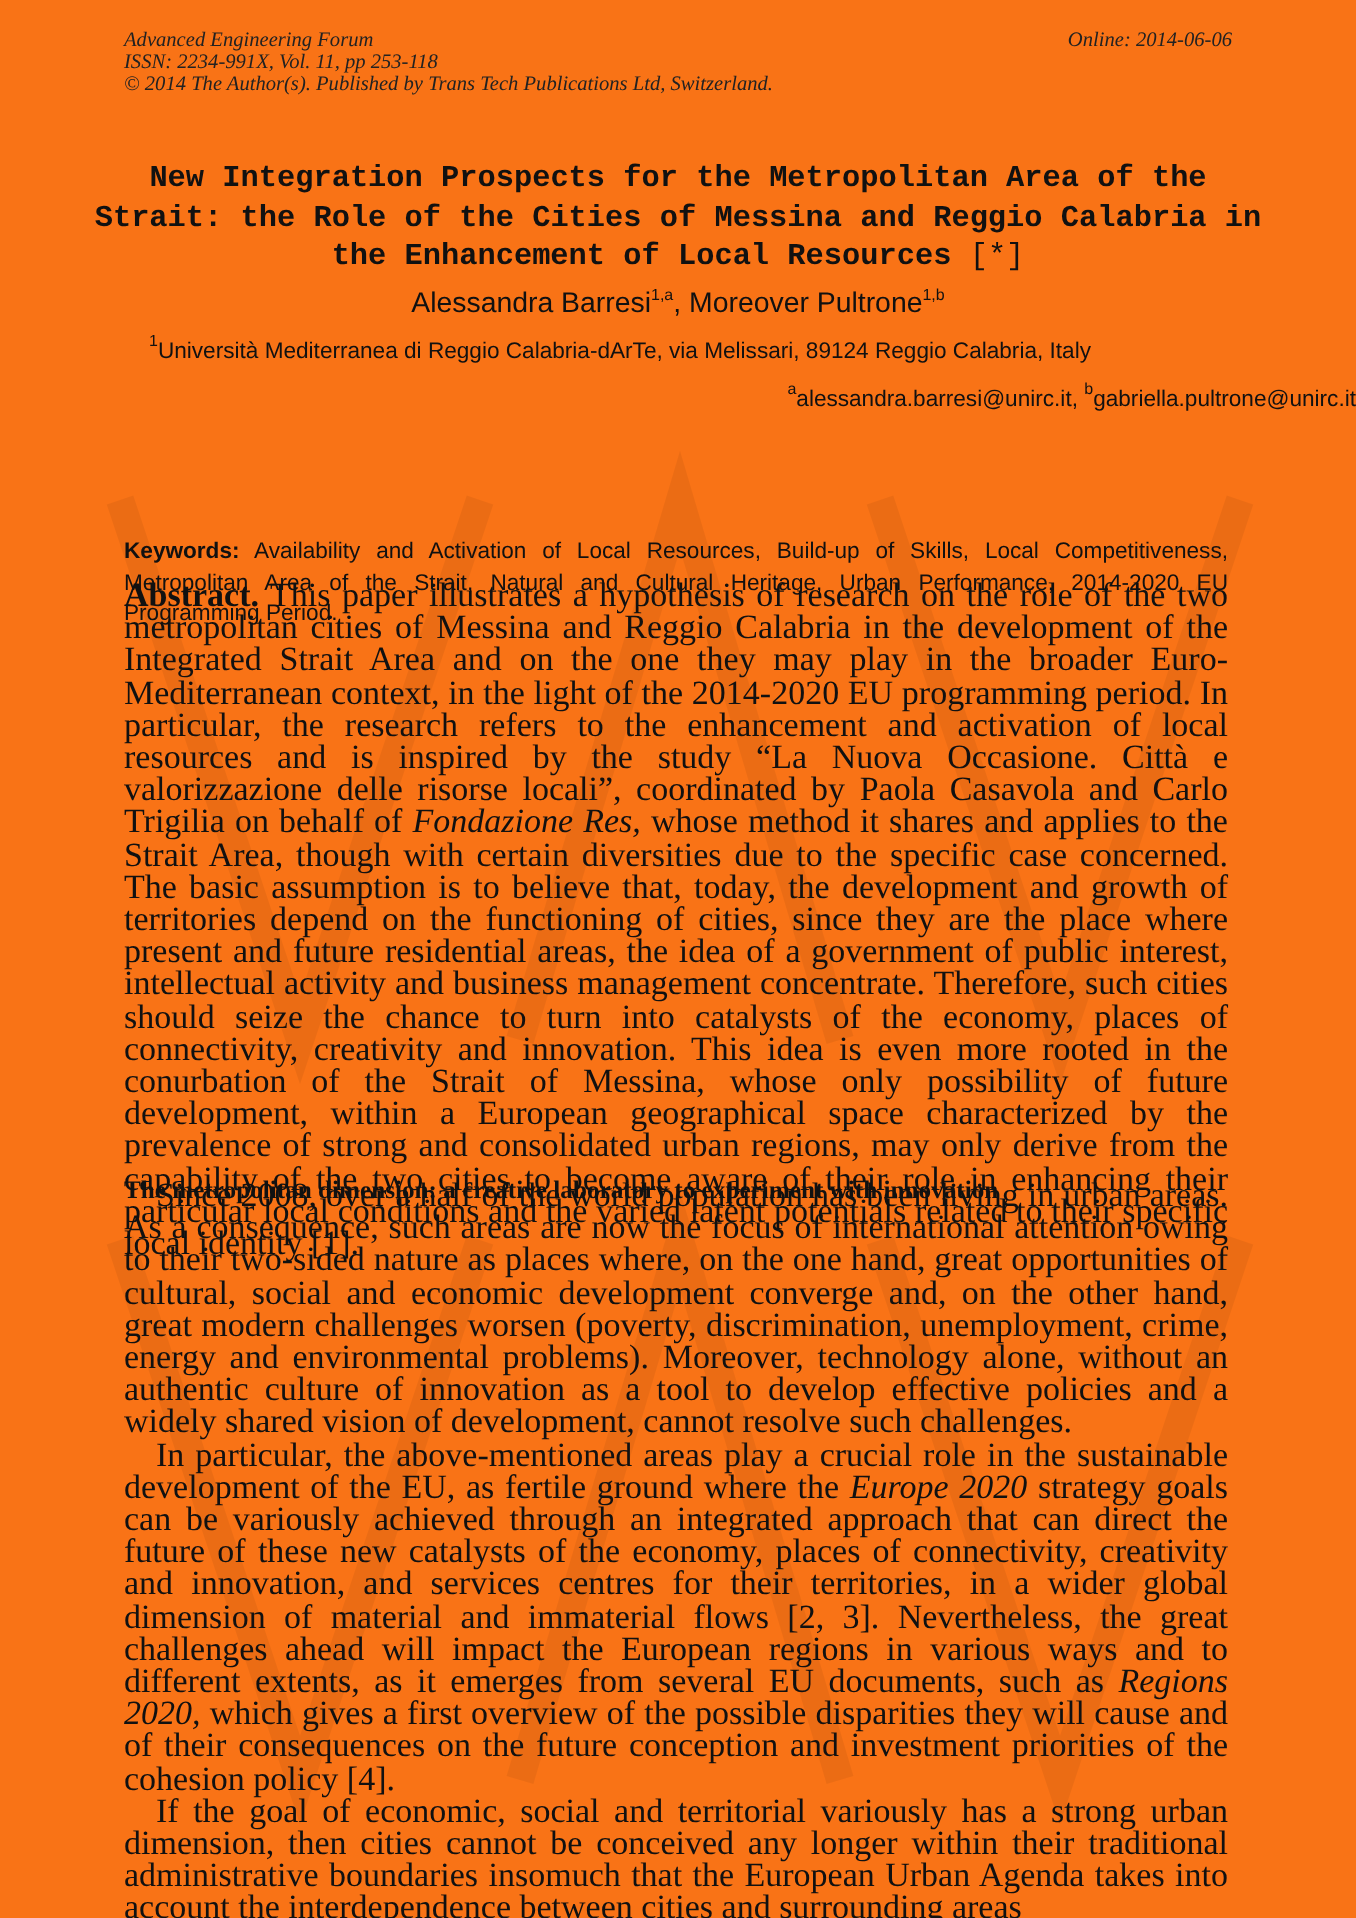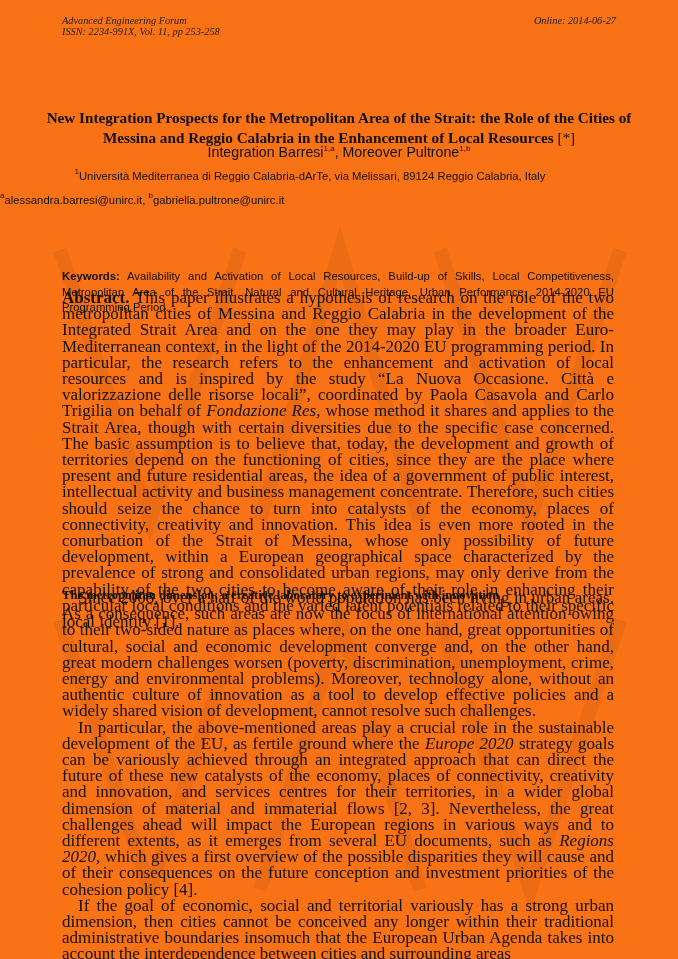--- a/index.html
+++ b/index.html
@@ -1,25 +1,25 @@
 <!DOCTYPE html>
 <html><head>
   <meta charset="utf-8">
   <style>
     html, body { margin: 0; padding: 0; background: #ffffff; }
     body { width: 678px; height: 959px; position: relative; overflow: hidden; color: #111; }
     .page { position: absolute; left: 0; top: 0; width: 678px; height: 959px; background: #f97316; }
     .header-left { position: absolute; left: 62px; top: 15px; font-family: "Liberation Serif", serif; font-style: italic; font-size: 10.3px; line-height: 11px; color: #222; }
     .header-right { position: absolute; right: 62px; top: 15px; font-family: "Liberation Serif", serif; font-style: italic; font-size: 10.3px; line-height: 11px; color: #222; }
-    .title { position: absolute; left: 40px; width: 598px; top: 80px; text-align: center; font-family: Liberation Serif, serif; font-weight: bold; font-size: 15.2px; line-height: 19.5px; color: #111; margin-top: 28px; }
+    .title { position: absolute; left: 40px; width: 598px; top: 80px; text-align: center; font-family: Liberation Mono, monospace; font-weight: bold; font-size: 15.2px; line-height: 19.5px; color: #111; }
     .title .marker { font-weight: normal; }
     .authors { position: absolute; left: 0; width: 678px; top: 144px; text-align: center; font-family: "Liberation Sans", sans-serif; font-size: 14.2px; line-height: 17px; }
     .authors sup, .affil sup, .emails sup { font-size: 8px; vertical-align: 6px; line-height: 0; }
     .affil { position: absolute; left: 0; width: 620px; top: 169px; text-align: center; font-family: "Liberation Sans", sans-serif; font-size: 11.3px; line-height: 14px; }
-    .emails { position: absolute; left: 0; width: 678px; top: 193px; text-align: left; font-family: "Liberation Sans", sans-serif; font-size: 11.3px; line-height: 14px; }
+    .emails { position: absolute; left: 0; width: 678px; top: 193px; text-align: right; font-family: "Liberation Sans", sans-serif; font-size: 11.3px; line-height: 14px; }
     .keywords { position: absolute; left: 62px; width: 552px; top: 229px; font-family: "Liberation Sans", sans-serif; font-size: 11.3px; line-height: 15.5px; text-align: justify; margin-top: 40px; }
     .keywords b { font-weight: bold; }
     .body-text { font-family: "Liberation Serif", serif; font-size: 17px; line-height: 16.2px; text-align: justify; color: #111; }
     .abstract { position: absolute; left: 62px; width: 552px; top: 290px; }
     .section-heading { position: absolute; left: 62px; width: 560px; top: 570px; font-family: "Liberation Serif", serif; font-weight: bold; font-size: 12.6px; line-height: 16px; margin-top: 17px; }
     .section-body { position: absolute; left: 62px; width: 552px; top: 590px; }
     .section-body p { margin: 0; text-indent: 16px; }
     .watermark { position: absolute; left: 0; top: 0; width: 678px; height: 959px; pointer-events: none; opacity: 0.05; }
   </style>
 </head>
@@ -33,31 +33,32 @@
       <path d="M260 520 L340 250 L420 520"></path>
       <path d="M440 250 L530 520 L620 250"></path>
       <path d="M60 620 L150 890 L240 620"></path>
       <path d="M260 890 L340 620 L420 890"></path>
       <path d="M440 620 L530 890 L620 620"></path>
     </g>
   </svg>
 
   <div class="header-left">
     <div>Advanced Engineering Forum</div>
-    <div>ISSN: 2234-991X, Vol. 11, pp 253-258</div>
+    <div>ISSN: 2234-991X, Vol. 11, pp 253-118</div>
+    <div>© 2014 The Author(s). Published by Trans Tech Publications Ltd, Switzerland.</div>
   </div>
-  <div class="header-right">Online: 2014-06-27</div>
+  <div class="header-right">Online: 2014-06-06</div>
 
   <div class="title">
     <span>New Integration Prospects for the Metropolitan Area of the Strait: the Role of the Cities of Messina and Reggio Calabria in the Enhancement of Local Resources</span>
     <span class="marker">[*]</span>
   </div>
 
   <div class="authors">
-    <span>Integration Barresi</span><sup>1,a</sup><span>, </span><span>Moreover Pultrone</span><sup>1,b</sup>
+    <span>Alessandra Barresi</span><sup>1,a</sup><span>, </span><span>Moreover Pultrone</span><sup>1,b</sup>
   </div>
 
   <div class="affil">
     <sup>1</sup><span>Università Mediterranea di Reggio Calabria-dArTe, via Melissari, 89124 Reggio Calabria, Italy</span>
   </div>
 
   <div class="emails">
     <sup>a</sup><span>alessandra.barresi@unirc.it</span><span>, </span><sup>b</sup><span>gabriella.pultrone@unirc.it</span>
   </div>
 

